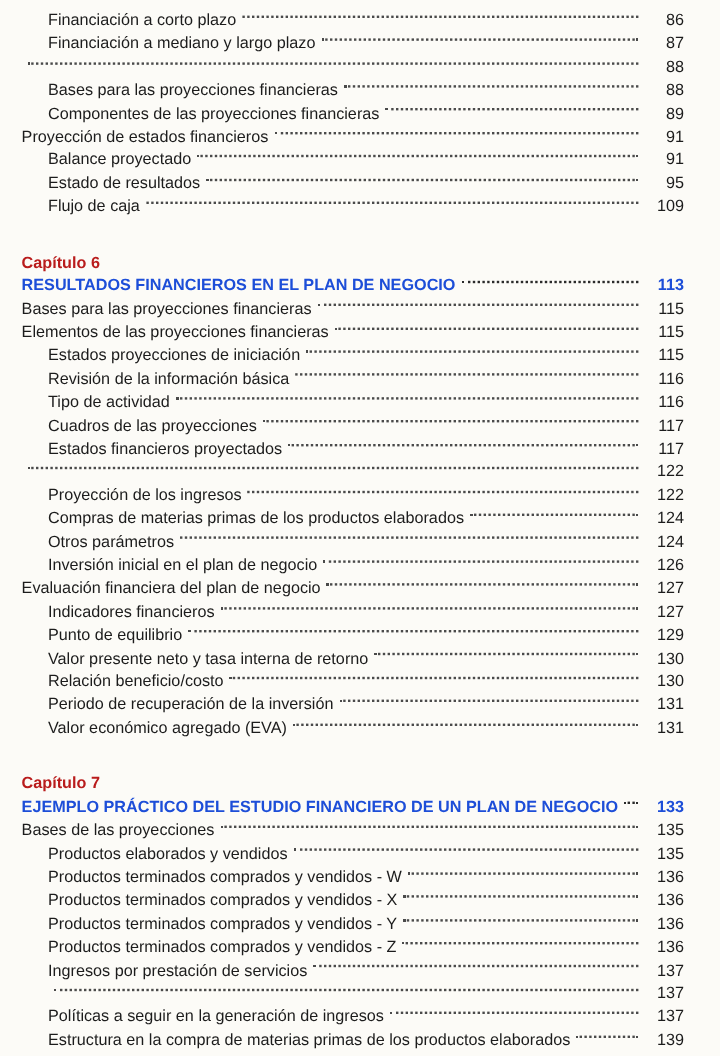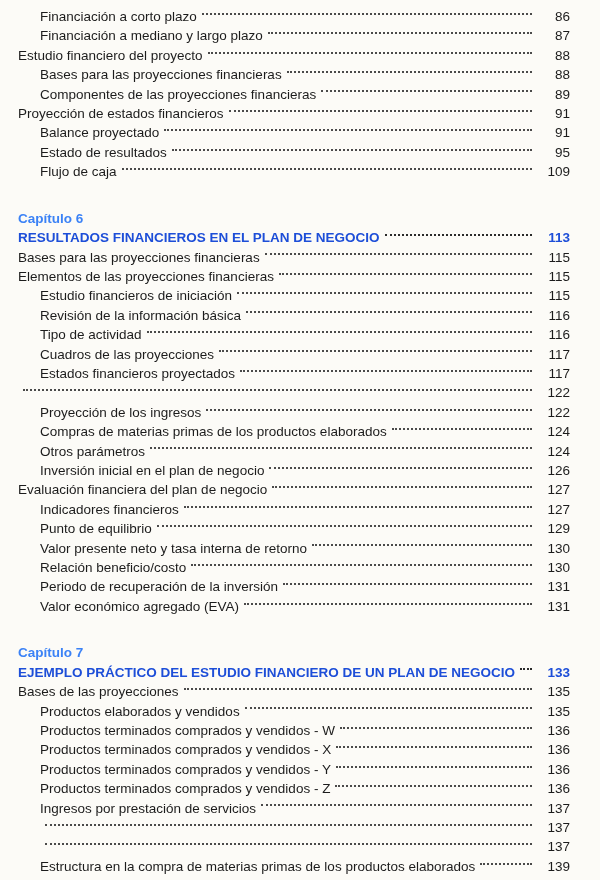--- a/index.html
+++ b/index.html
@@ -18,21 +18,21 @@
     padding: 7px 30px 10px 18px;
     font-family: "Liberation Sans", "DejaVu Sans", sans-serif;
     font-size: 13.5px;
     color: #1c1c1c;
   }
   .section { margin: 0; }
   .section.chapter { margin-top: 27px; }
   .chapter-label {
     font-weight: bold;
     line-height: 19.5px;
-    color: #3b82f6;
+    color: #b91c1c;
   }
   .row {
     display: flex;
     align-items: center;
     line-height: 19.4px;
     white-space: nowrap;
   }
   .row.indent-1 { padding-left: 22px; }
   .row.bold-row { font-weight: bold; color: #1d4ed8; }
   .entry-title { flex: 0 0 auto; }
@@ -59,21 +59,20 @@
           <span class="entry-title">Financiación a corto plazo</span>
           <span class="leader"></span>
           <span class="page-num">86</span>
         </div>
         <div class="row indent-1">
           <span class="entry-title">Financiación a mediano y largo plazo</span>
           <span class="leader"></span>
           <span class="page-num">87</span>
         </div>
         <div class="row indent-0">
-          <span class="entry-title">Estudio financiero del proyecto</span>
           <span class="leader"></span>
           <span class="page-num">88</span>
         </div>
         <div class="row indent-1">
           <span class="entry-title">Bases para las proyecciones financieras</span>
           <span class="leader"></span>
           <span class="page-num">88</span>
         </div>
         <div class="row indent-1">
           <span class="entry-title">Componentes de las proyecciones financieras</span>
@@ -112,21 +111,21 @@
           <span class="entry-title">Bases para las proyecciones financieras</span>
           <span class="leader"></span>
           <span class="page-num">115</span>
         </div>
         <div class="row indent-0">
           <span class="entry-title">Elementos de las proyecciones financieras</span>
           <span class="leader"></span>
           <span class="page-num">115</span>
         </div>
         <div class="row indent-1">
-          <span class="entry-title">Estudio financieros de iniciación</span>
+          <span class="entry-title">Estados proyecciones de iniciación</span>
           <span class="leader"></span>
           <span class="page-num">115</span>
         </div>
         <div class="row indent-1">
           <span class="entry-title">Revisión de la información básica</span>
           <span class="leader"></span>
           <span class="page-num">116</span>
         </div>
         <div class="row indent-1">
           <span class="entry-title">Tipo de actividad</span>
@@ -243,20 +242,21 @@
         <div class="row indent-1">
           <span class="entry-title">Ingresos por prestación de servicios</span>
           <span class="leader"></span>
           <span class="page-num">137</span>
         </div>
         <div class="row indent-1">
           <span class="leader"></span>
           <span class="page-num">137</span>
         </div>
         <div class="row indent-1">
+          <span class="entry-title">Políticas a seguir en la generación de ingresos</span>
           <span class="leader"></span>
           <span class="page-num">137</span>
         </div>
         <div class="row indent-1">
           <span class="entry-title">Estructura en la compra de materias primas de los productos elaborados</span>
           <span class="leader"></span>
           <span class="page-num">139</span>
         </div>
         <div class="row indent-1">
           <span class="entry-title">Otros indicadores</span>

